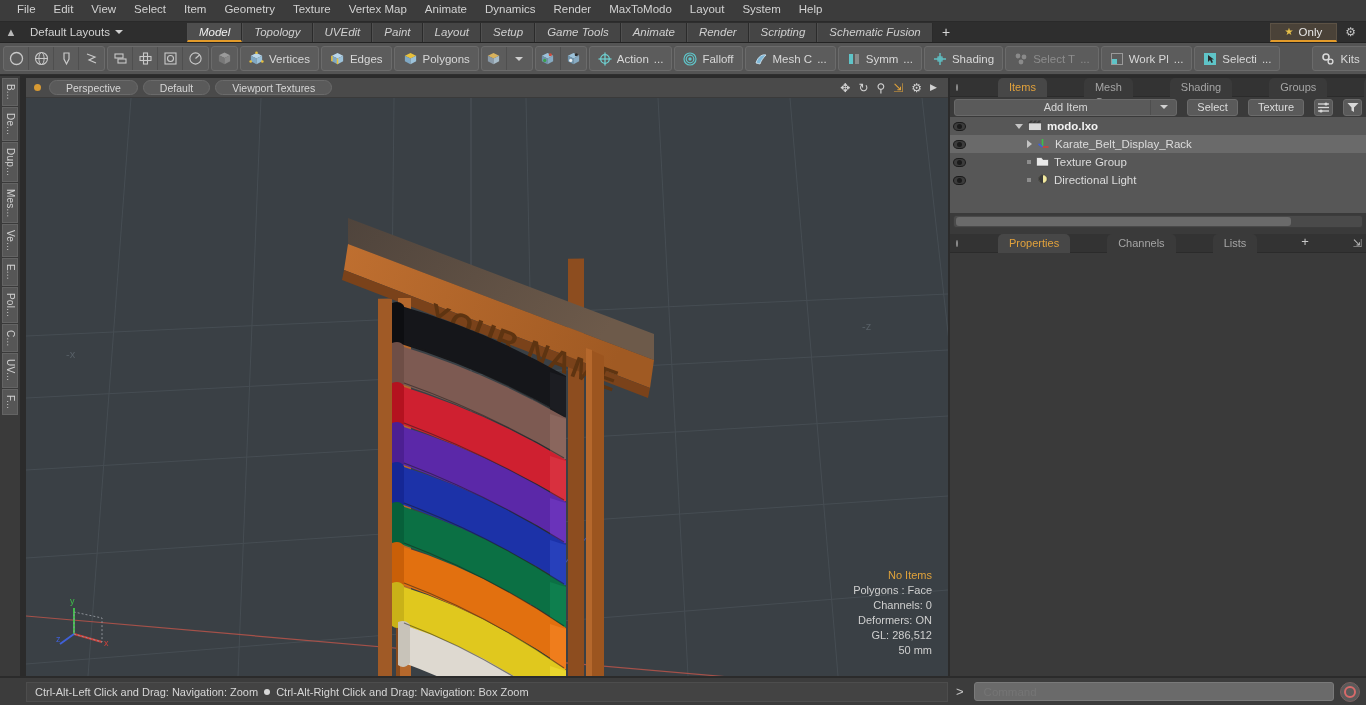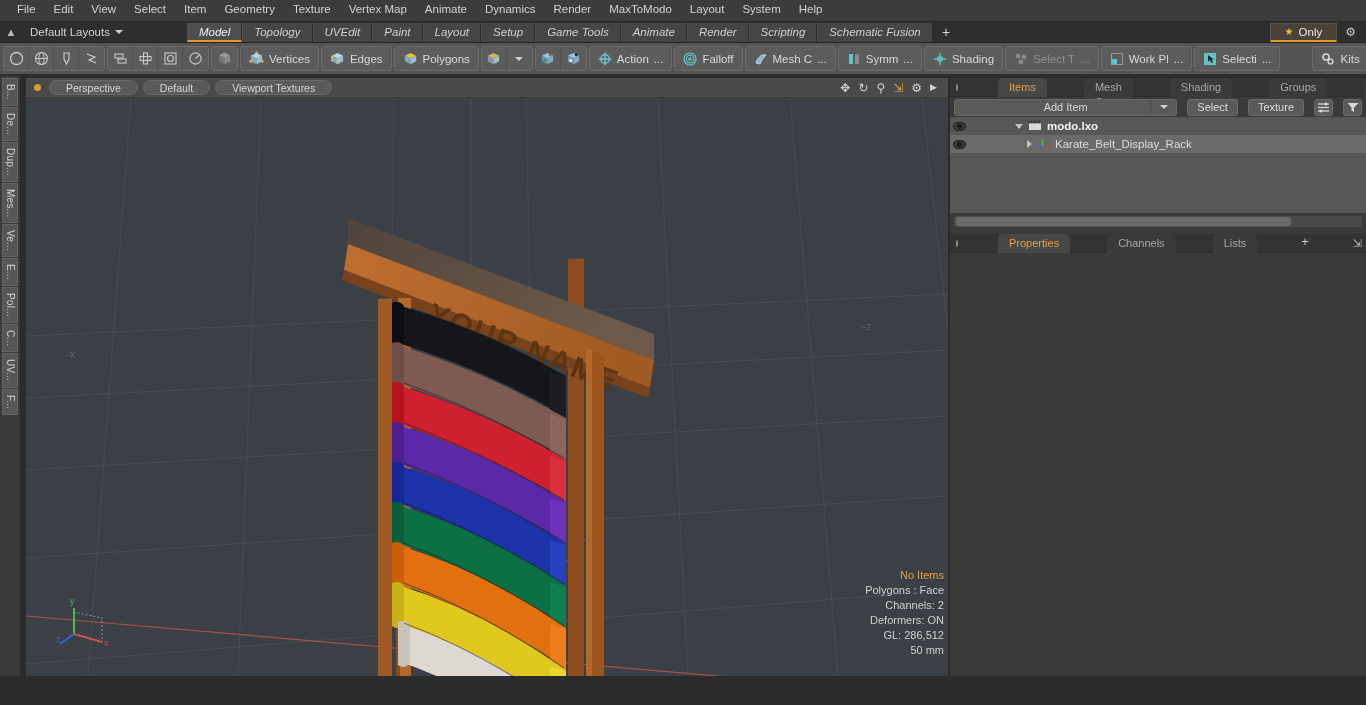--- a/index.html
+++ b/index.html
@@ -95,21 +95,21 @@
   }
   .vp-dot{ width:7px;height:7px;border-radius:50%;background:#d89a33; margin:0 3px;}
   .vp-pill{
     background:#5a5a5a; border:1px solid #6a6a6a; border-radius:9px;
     padding:1px 16px; color:#d6d6d6; font-size:10.5px; height:15px; line-height:13px;
   }
   .vp-nav{ margin-left:auto; display:flex; align-items:center; gap:8px; padding-right:6px; color:#d2d2d2;}
   .vp-nav span{ font-size:12px; line-height:1; }
   .vp-canvas{ position:absolute; left:0; top:20px; width:100%; height:578px; background:#3a4045;}
   .vp-info{
-    position:absolute; right:4px; bottom:18px; text-align:right;
+    position:absolute; right:16px; bottom:18px; text-align:right;
     font-size:11px; color:#cfcfcf; line-height:15px; z-index:8;
   }
   .vp-info .nm{ color:#e0a23a; }
   .ax-lbl{ position:absolute; color:#575f66; font-size:11px; z-index:7; }
 
   
   .rpanel{ position:absolute; left:950px; top:78px; width:416px; height:598px; background:#3a3a3a;}
   .ptabrow{
     display:flex; align-items:center; height:19px; background:#333333; padding-left:4px;
     border-bottom:1px solid #2b2b2b;
@@ -607,21 +607,21 @@
           <path d="M18 50 L46 58 L46 34 L18 28 z" fill="none" stroke="#8d9298" stroke-width="1" stroke-dasharray="2,2"></path>
           <text x="14" y="20" fill="#3fbf4a" font-size="9" font-family="Liberation Sans, sans-serif">y</text>
           <text x="48" y="62" fill="#d1403a" font-size="9" font-family="Liberation Sans, sans-serif">x</text>
           <text x="0" y="58" fill="#4060d8" font-size="9" font-family="Liberation Sans, sans-serif">z</text>
         </svg>
       </div>
 
       <div class="vp-info">
         <div class="nm">No Items</div>
         <div>Polygons : Face</div>
-        <div>Channels: 2</div>
+        <div>Channels: 0</div>
         <div>Deformers: ON</div>
         <div>GL: 286,512</div>
         <div>50 mm</div>
       </div>
     </div>
   </div>
 
   <div class="rpanel">
 
     <div class="ptabrow">
@@ -701,21 +701,58 @@
             <svg width="13" height="12" viewBox="0 0 12 12">
                 <line x1="5" y1="10" x2="5" y2="2" stroke="#3fbf4a" stroke-width="1.6"></line>
                 <line x1="5" y1="10" x2="11" y2="10" stroke="#d1403a" stroke-width="1.6"></line>
                 <line x1="5" y1="10" x2="1" y2="7" stroke="#4060d8" stroke-width="1.6"></line>
               </svg>
           </span>
           <span>Karate_Belt_Display_Rack</span>
         </div>
       </div>
 
-
+      <div class="trow">
+        <div class="eye">
+            <span class="eye-g">
+              <i></i>
+            </span>
+          </div>
+        <div class="c2"></div>
+        <div class="c3"></div>
+        <div class="lbl" style="padding-left:20px;">
+          <span class="dotn"></span>
+          <span style="display:inline-block;width:13px;">
+            <svg width="13" height="11" viewBox="0 0 13 11">
+                <path d="M0.5 1.5 h5 l1.5 2 h5.5 v6.5 h-12 z" fill="#e8e8e8" stroke="#444" stroke-width="0.6"></path>
+              </svg>
+          </span>
+          <span>Texture Group</span>
+        </div>
+      </div>
+
+      <div class="trow">
+        <div class="eye">
+            <span class="eye-g">
+              <i></i>
+            </span>
+          </div>
+        <div class="c2"></div>
+        <div class="c3"></div>
+        <div class="lbl" style="padding-left:20px;">
+          <span class="dotn"></span>
+          <span style="display:inline-block;width:13px;">
+            <svg width="13" height="12" viewBox="0 0 13 12">
+                <circle cx="7" cy="6" r="4.2" fill="#f2e9a0" stroke="#333" stroke-width="0.7"></circle>
+                <path d="M7 1.8 A4.2 4.2 0 0 0 7 10.2 z" fill="#3a3a3a"></path>
+              </svg>
+          </span>
+          <span>Directional Light</span>
+        </div>
+      </div>
     </div>
 
     <div class="hscroll">
       <div class="thumb"></div>
     </div>
 
     <div class="ptabrow" style="margin-top:6px;">
       <span class="pt-dot"></span>
       <div class="ptab active">Properties</div>
       <div class="ptab">Channels</div>
@@ -723,14 +760,28 @@
       <div class="ptab plus">+</div>
       <span class="rights">
         <span>⇲</span>
         <span>⚙</span>
         <span style="font-size:9px;">▶</span>
       </span>
     </div>
     <div class="propsbody" style="height:380px;"></div>
   </div>
 
+  <div class="statusbar">
+    <div class="status-left">
+      <span>Ctrl-Alt-Left Click and Drag: Navigation: Zoom</span>
+      <span class="sdot"></span>
+      <span>Ctrl-Alt-Right Click and Drag: Navigation: Box Zoom</span>
+    </div>
+    <div class="status-right">
+      <span class="prompt">&gt;</span>
+      <input class="cmdinput" type="text" placeholder="Command" style="">
+      <div class="recbtn">
+          <i></i>
+        </div>
+    </div>
+  </div>
 
 </div>
 
 </body></html>

